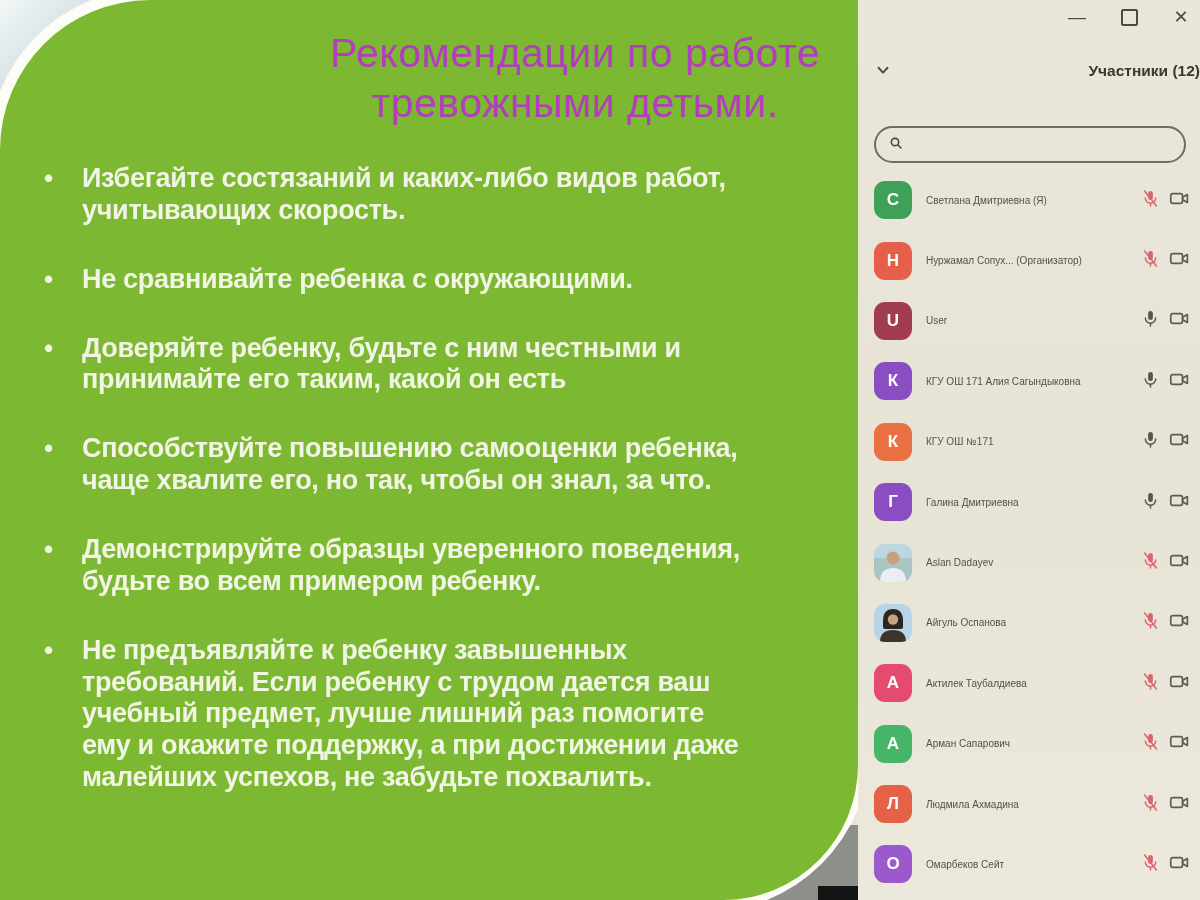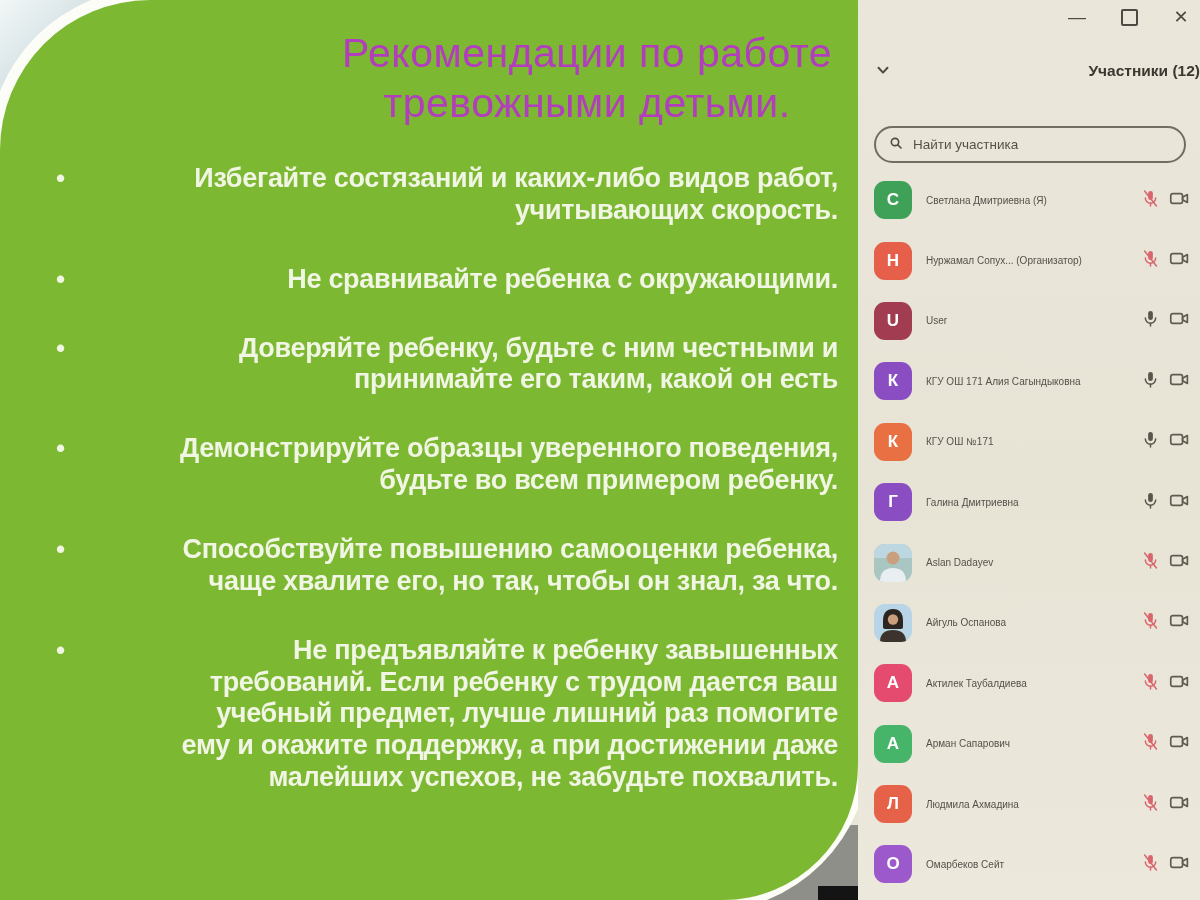--- a/index.html
+++ b/index.html
@@ -10,26 +10,26 @@
   
   .slide-area{position:absolute;left:0;top:0;width:858px;height:900px;}
   .corner-tl{position:absolute;left:0;top:0;width:150px;height:125px;z-index:1;
     background:linear-gradient(135deg,#f2f7f7 0%,#cfdde0 45%,#87a0aa 100%);}
   .corner-br-gray{position:absolute;left:745px;top:825px;width:113px;height:75px;background:#8f8f89;z-index:1;}
   .corner-br-black{position:absolute;left:818px;top:886px;width:40px;height:14px;background:#141414;z-index:1;}
   .white-shape{position:absolute;left:-12px;top:-12px;width:882px;height:924px;background:#fdfdf8;
     border-top-left-radius:165px;border-bottom-right-radius:165px;z-index:2;}
   .green-shape{position:absolute;left:0;top:0;width:858px;height:900px;
     border-top-left-radius:150px;border-bottom-right-radius:135px;z-index:3;}
-  .slide-content{position:absolute;left:12px;top:0;width:858px;height:900px;z-index:4;padding-left:39px;}
+  .slide-content{position:absolute;left:0;top:0;width:858px;height:900px;z-index:4;padding-left:39px;}
   .slide-title{position:absolute;left:300px;top:28px;width:550px;text-align:center;
     font-size:41px;line-height:1.22;letter-spacing:.5px;}
   .bullets{position:absolute;left:38px;top:163px;width:788px;margin:0;padding:0;list-style:none;}
   .bullets li{position:relative;padding-left:44px;margin-bottom:37px;
-    font-weight:700;font-size:27px;line-height:1.18;letter-spacing:-.3px;text-align:right;}
+    font-weight:700;font-size:27px;line-height:1.18;letter-spacing:-.3px;}
   .bullets li::before{content:"\2022";position:absolute;left:6px;top:0;font-size:26px;}
   .bullet-text{white-space:pre-line;}
   
   .panel{position:absolute;left:858px;top:0;width:342px;height:900px;z-index:5;
     background:linear-gradient(180deg,#eae6da 0%,#e7e3d5 55%,#ece8dc 100%);}
   .win-controls{position:absolute;top:4px;right:6px;display:flex;align-items:center;gap:26px;
     color:#4c4a42;}
   .win-btn{width:26px;height:26px;display:flex;align-items:center;justify-content:center;
     font-size:18px;cursor:default;}
   .maximize-box{width:13px;height:13px;border:2px solid #4c4a42;border-radius:2px;}
@@ -69,24 +69,24 @@
       <div class="slide-title" id="slide-title" style="color: rgb(178, 61, 189);">
         <div>Рекомендации по работе</div>
         <div>тревожными детьми.</div>
       </div>
       <ul class="bullets" id="bullet-list" style="color: rgb(241, 245, 228);">
           <li><span class="bullet-text">Избегайте состязаний и каких-либо видов работ,
 учитывающих скорость.</span></li>
           <li><span class="bullet-text">Не сравнивайте ребенка с окружающими.</span></li>
           <li><span class="bullet-text">Доверяйте ребенку, будьте с ним честными и
 принимайте его таким, какой он есть</span></li>
+          <li><span class="bullet-text">Способствуйте повышению самооценки ребенка,
+чаще хвалите его, но так, чтобы он знал, за что.</span></li>
           <li><span class="bullet-text">Демонстрируйте образцы уверенного поведения,
 будьте во всем примером ребенку.</span></li>
-          <li><span class="bullet-text">Способствуйте повышению самооценки ребенка,
-чаще хвалите его, но так, чтобы он знал, за что.</span></li>
           <li><span class="bullet-text">Не предъявляйте к ребенку завышенных
 требований. Если ребенку с трудом дается ваш
 учебный предмет, лучше лишний раз помогите
 ему и окажите поддержку, а при достижении даже
 малейших успехов, не забудьте похвалить.</span></li>
         </ul>
     </div>
   </div>
 
   <div class="panel">
@@ -107,21 +107,20 @@
       <div class="panel-title">Участники (12)</div>
     </div>
 
     <div class="search-box">
       <span>
         <svg viewBox="0 0 24 24" width="16" height="16" fill="none" stroke="currentColor" stroke-width="2.4" stroke-linecap="round">
             <circle cx="10.5" cy="10.5" r="5.5"></circle>
             <line x1="14.8" y1="14.8" x2="19.5" y2="19.5"></line>
           </svg>
       </span>
-      <input class="search-input" type="text" placeholder="Найти участника" style="">
     </div>
 
     <div class="participants" id="participant-list">
   <div class="p-row">
     <div class="p-avatar" style="background: rgb(63, 161, 88);">С</div>
     <div class="p-name">Светлана Дмитриевна (Я)</div>
     <div class="p-icons">
       <span class="mic-slot mic-muted"><svg viewBox="0 0 24 24" width="19" height="19" fill="none" stroke="currentColor" stroke-width="1.9" stroke-linecap="round">
                 <rect x="9" y="2.5" width="6" height="11.5" rx="3" fill="currentColor" stroke="none"></rect>
                 <path d="M5.5 11.5a6.5 6.5 0 0 0 13 0"></path>

